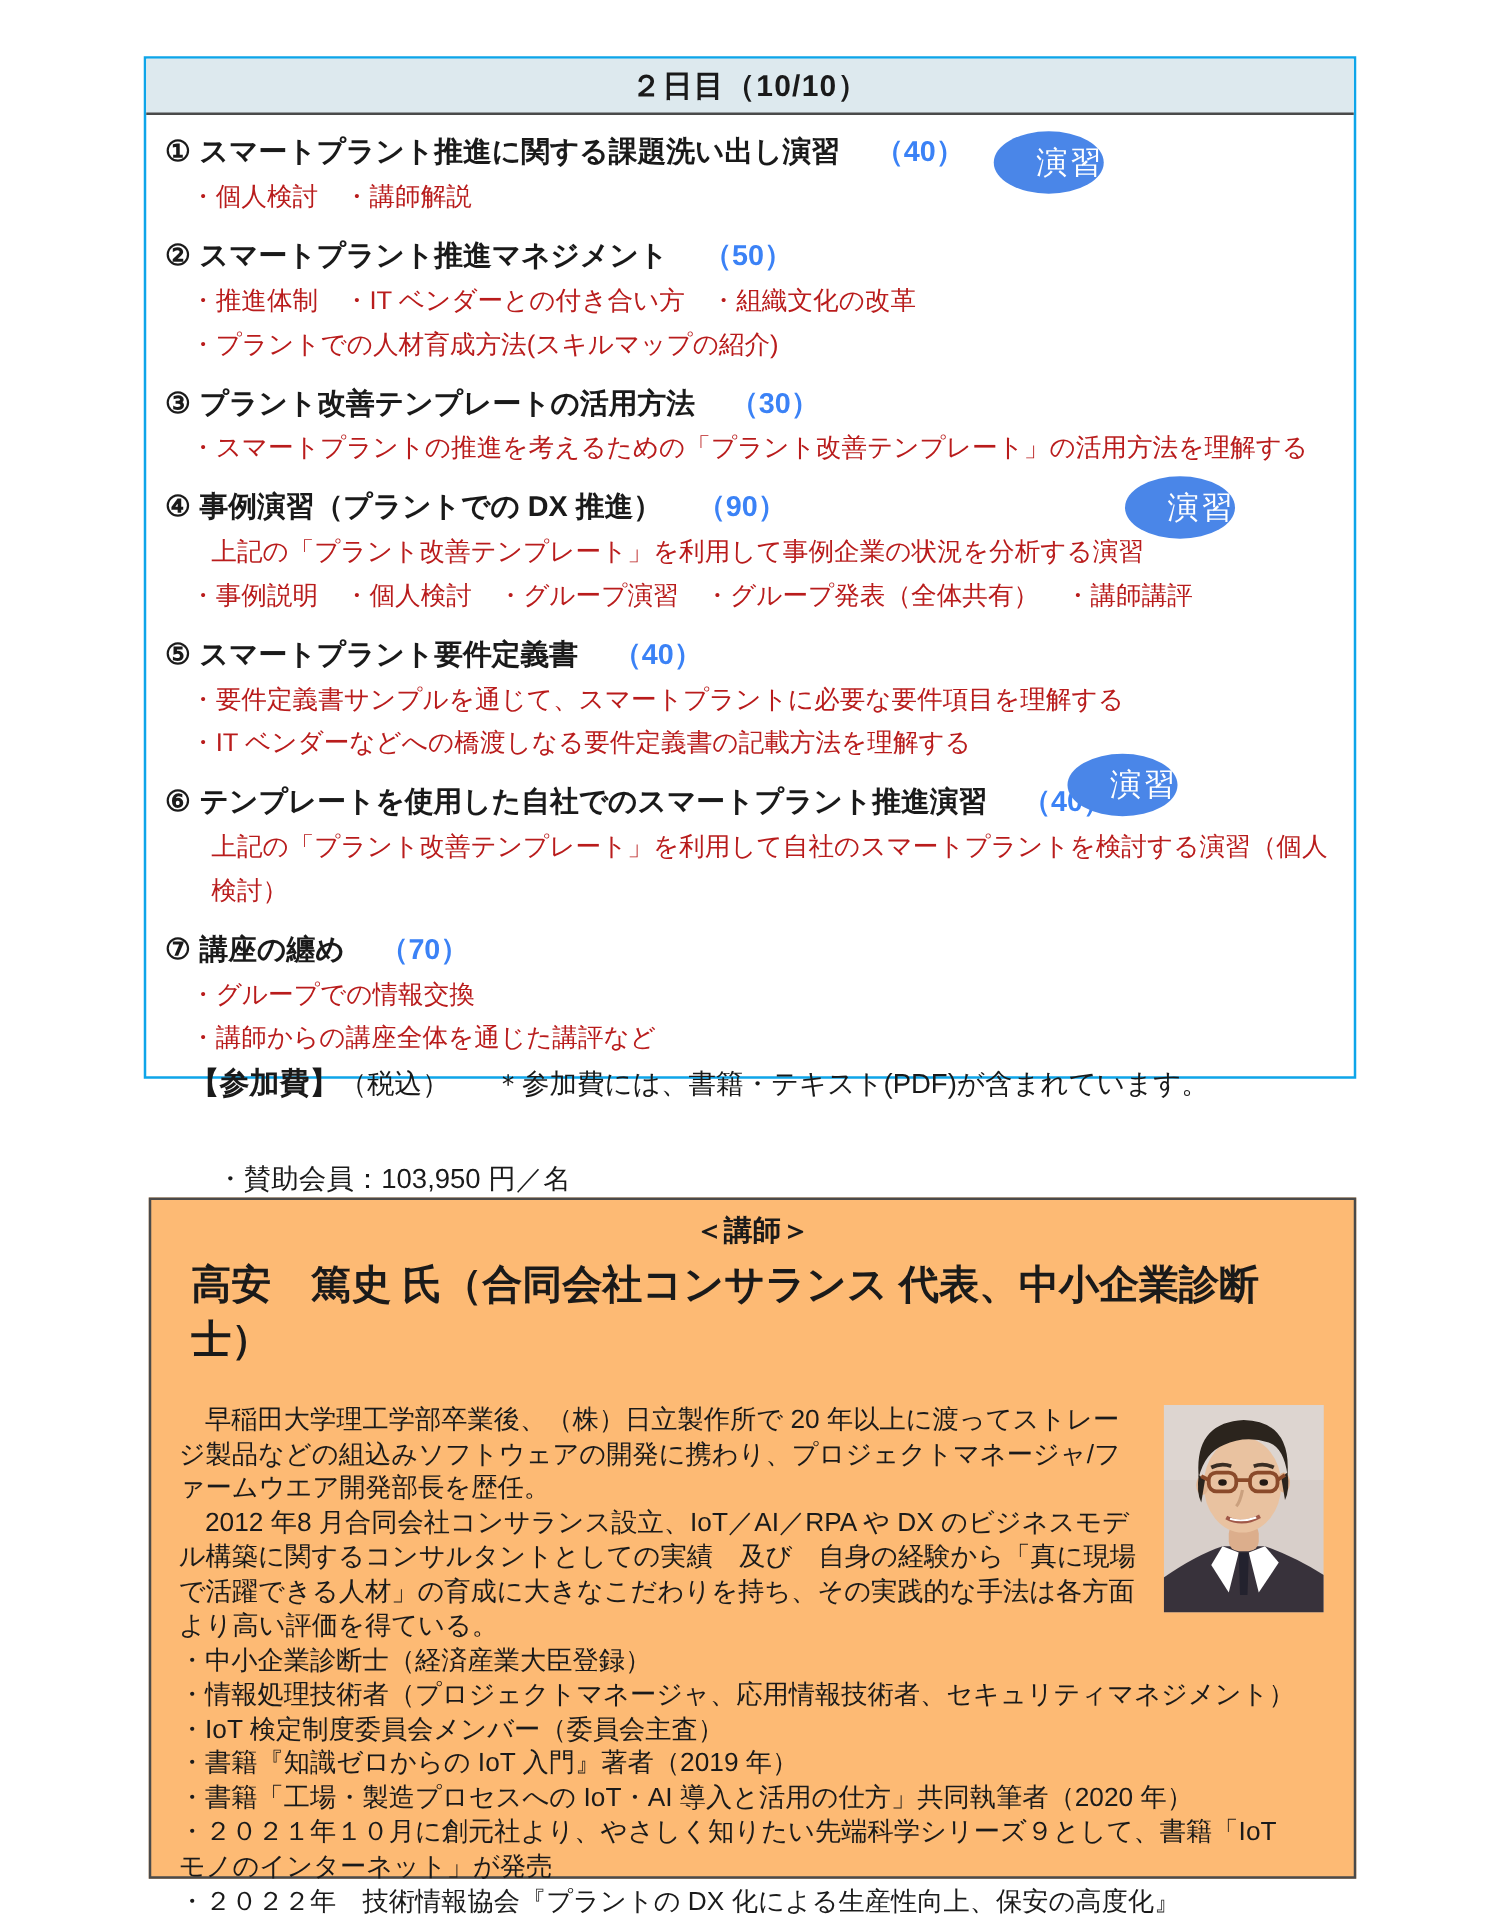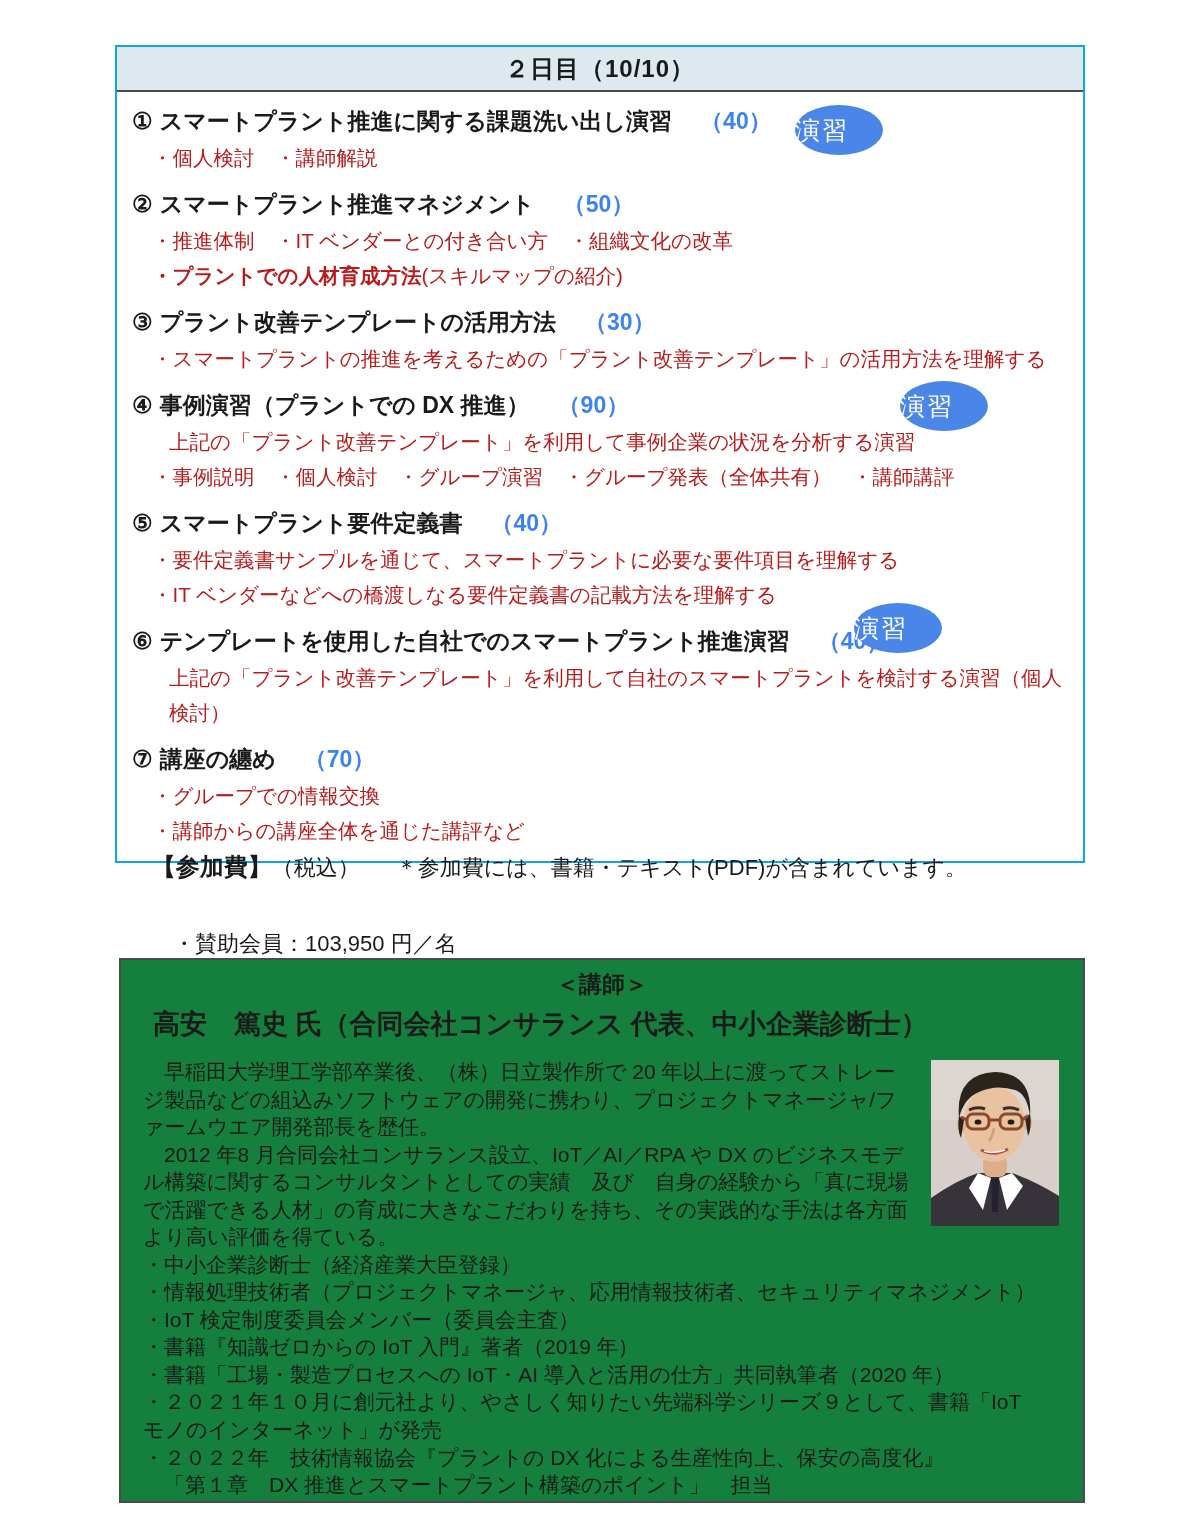--- a/index.html
+++ b/index.html
@@ -11,38 +11,38 @@
   .agenda-box { position: absolute; left: 115px; top: 45px; width: 970px; border: 2px solid #0ea5e9; background: #ffffff; }
   .agenda-header { background: #dde9ee; border-bottom: 2px solid #4a4a4a; text-align: center; font-size: 24px; font-weight: bold; padding: 6px 0 5px 0; letter-spacing: 1px; }
   .agenda-body { padding: 11px 16px 2px 15px; }
   .item { margin-bottom: 11px; }
   .item-title { position: relative; font-size: 23px; font-weight: bold; line-height: 37px; white-space: pre-wrap; }
   .item-num { margin-right: 7px; }
   .duration { color: #3b82f6; margin-left: 28px; margin-top: 12px; }
   .sub { font-size: 20.5px; line-height: 35px; color: #b91c1c; white-space: pre-wrap; }
   .indent-1 { padding-left: 20px; }
   .indent-2 { padding-left: 37px; }
-  .bold { font-weight: bold; }
-  .badge { position: absolute; width: 88px; height: 50px; border-radius: 50%; background: #4a86e8; color: #ffffff; font-size: 25px; font-weight: 500; text-align: left; line-height: 50px; letter-spacing: 2px; }
+  .bold { font-weight: normal; }
+  .badge { position: absolute; width: 88px; height: 50px; border-radius: 50%; background: #4a86e8; color: #ffffff; font-size: 25px; font-weight: 500; text-align: right; line-height: 50px; letter-spacing: 2px; }
   .badge-pos-1 { left: 663px; top: 2px; }
   .badge-pos-4 { left: 768px; top: -6px; }
   .badge-pos-6 { left: 722px; top: -20px; }
 
   
   .fees { position: absolute; left: 115px; top: 810px; width: 970px; }
   .fee-header { font-size: 22px; line-height: 38px; white-space: pre-wrap; }
   .fee-label { font-size: 24px; font-weight: bold; text-align: center; }
   .fee-tax { font-size: 22px; }
   .fee-note { font-size: 22px; margin-left: 36px; }
   .fee-item { font-size: 22px; line-height: 37px; padding-left: 58px; white-space: pre-wrap; }
 
   
-  .instructor-box { position: absolute; left: 119px; top: 958px; width: 966px; height: 545px; border: 2px solid #4a4a4a; padding: 8px 22px 0 22px; background: #15803d; }
+  .instructor-box { position: absolute; left: 119px; top: 958px; width: 966px; height: 545px; border: 2px solid #4a4a4a; padding: 8px 22px 0 22px; background: #fdba74; }
   .inst-heading { text-align: center; font-size: 23px; font-weight: bold; line-height: 32px; }
-  .inst-name { font-size: 27px; font-weight: bold; margin: 6px 0 16px 10px; white-space: pre-wrap; }
+  .inst-name { font-size: 32px; font-weight: bold; margin: 6px 0 28px 10px; white-space: pre-wrap; }
   .inst-photo { float: right; width: 128px; height: 166px; margin: 2px 2px 10px 16px; display: block; }
   .bio p { font-size: 21px; line-height: 27.5px; margin: 0; white-space: pre-wrap; }
   .creds { clear: none; }
   .creds div { font-size: 21px; line-height: 27.6px; white-space: pre-wrap; }
 </style>
 </head>
 <body>
 
 <div class="page">
 

